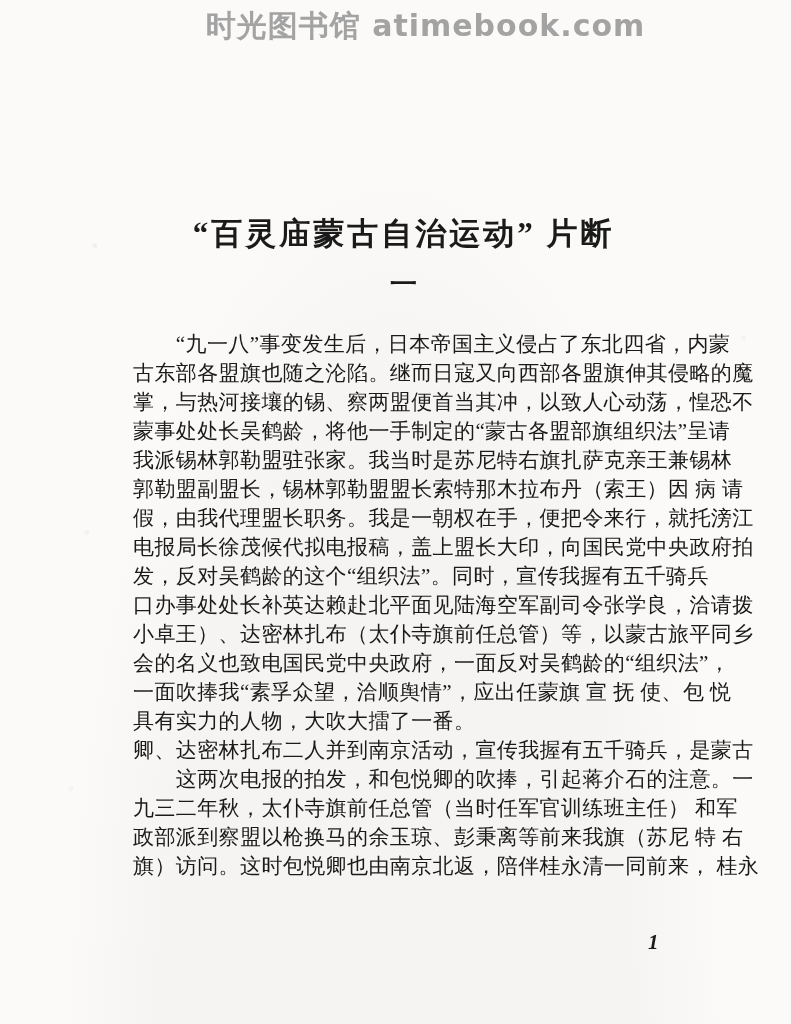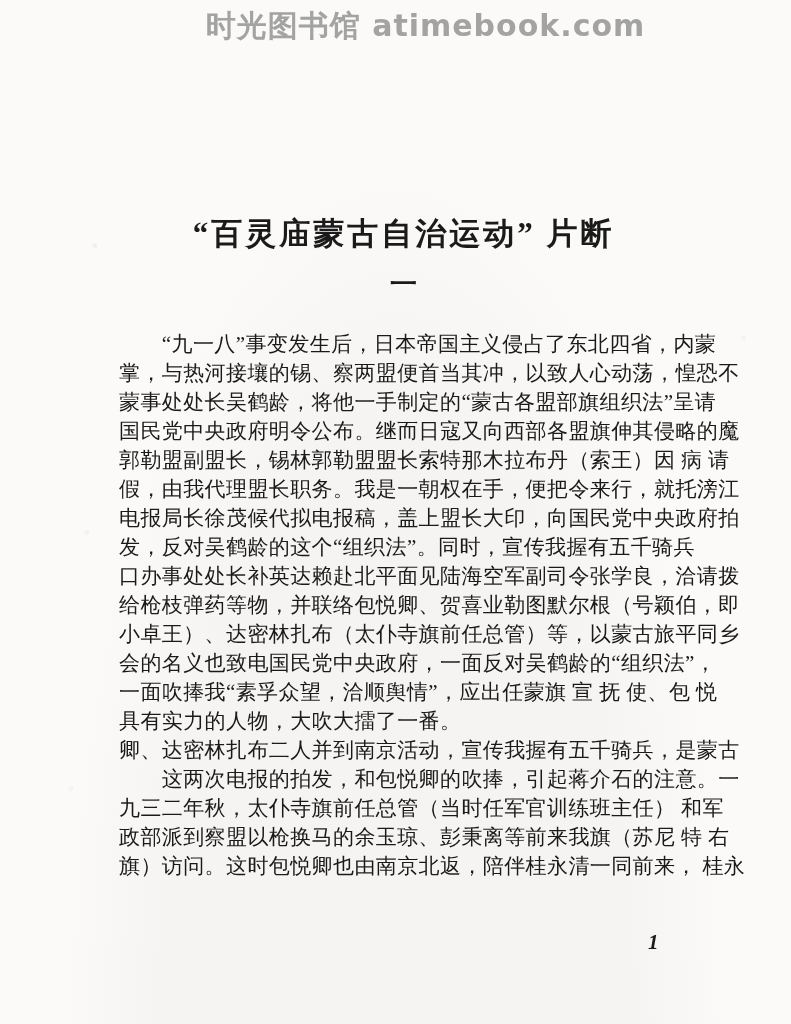--- a/index.html
+++ b/index.html
@@ -59,21 +59,21 @@
     left: 0;
     right: 0;
     text-align: center;
     transform: translateX(8px);
     font-size: 27px;
     font-weight: bold;
   }
   .body-text {
     position: absolute;
     top: 330px;
-    left: 119px;
+    left: 133px;
     width: 606px;
   }
   .paragraph {
     margin: 0;
   }
   .line {
     white-space: pre;
     font-size: 21px;
     line-height: 29px;
     letter-spacing: 0.4px;
@@ -95,29 +95,29 @@
 
   <div class="watermark">时光图书馆 atimebook.com</div>
 
   <h1 class="page-title">“百灵庙蒙古自治运动” 片断</h1>
 
   <div class="section-number">一</div>
 
   <div class="body-text">
     <div class="paragraph">
         <div class="line">　　“九一八”事变发生后，日本帝国主义侵占了东北四省，内蒙</div>
+        <div class="line">古东部各盟旗也随之沦陷。继而日寇又向西部各盟旗伸其侵略的魔</div>
         <div class="line">掌，与热河接壤的锡、察两盟便首当其冲，以致人心动荡，惶恐不</div>
         <div class="line">蒙事处处长吴鹤龄，将他一手制定的“蒙古各盟部旗组织法”呈请</div>
-        <div class="line">国民党中央政府明令公布。继而日寇又向西部各盟旗伸其侵略的魔</div>
+        <div class="line">我派锡林郭勒盟驻张家。我当时是苏尼特右旗扎萨克亲王兼锡林</div>
         <div class="line">郭勒盟副盟长，锡林郭勒盟盟长索特那木拉布丹（索王）因 病 请</div>
         <div class="line">假，由我代理盟长职务。我是一朝权在手，便把令来行，就托滂江</div>
         <div class="line">电报局长徐茂候代拟电报稿，盖上盟长大印，向国民党中央政府拍</div>
         <div class="line">发，反对吴鹤龄的这个“组织法”。同时，宣传我握有五千骑兵</div>
         <div class="line">口办事处处长补英达赖赴北平面见陆海空军副司令张学良，洽请拨</div>
-        <div class="line">给枪枝弹药等物，并联络包悦卿、贺喜业勒图默尔根（号颖伯，即</div>
         <div class="line">小卓王）、达密林扎布（太仆寺旗前任总管）等，以蒙古旅平同乡</div>
         <div class="line">会的名义也致电国民党中央政府，一面反对吴鹤龄的“组织法”，</div>
         <div class="line">一面吹捧我“素孚众望，洽顺舆情”，应出任蒙旗 宣 抚 使、包 悦</div>
         <div class="line">具有实力的人物，大吹大擂了一番。</div>
         <div class="line">卿、达密林扎布二人并到南京活动，宣传我握有五千骑兵，是蒙古</div>
       </div>
     <div class="paragraph">
         <div class="line">　　这两次电报的拍发，和包悦卿的吹捧，引起蒋介石的注意。一</div>
         <div class="line">九三二年秋，太仆寺旗前任总管（当时任军官训练班主任） 和军</div>
         <div class="line">政部派到察盟以枪换马的余玉琼、彭秉离等前来我旗（苏尼 特 右</div>

